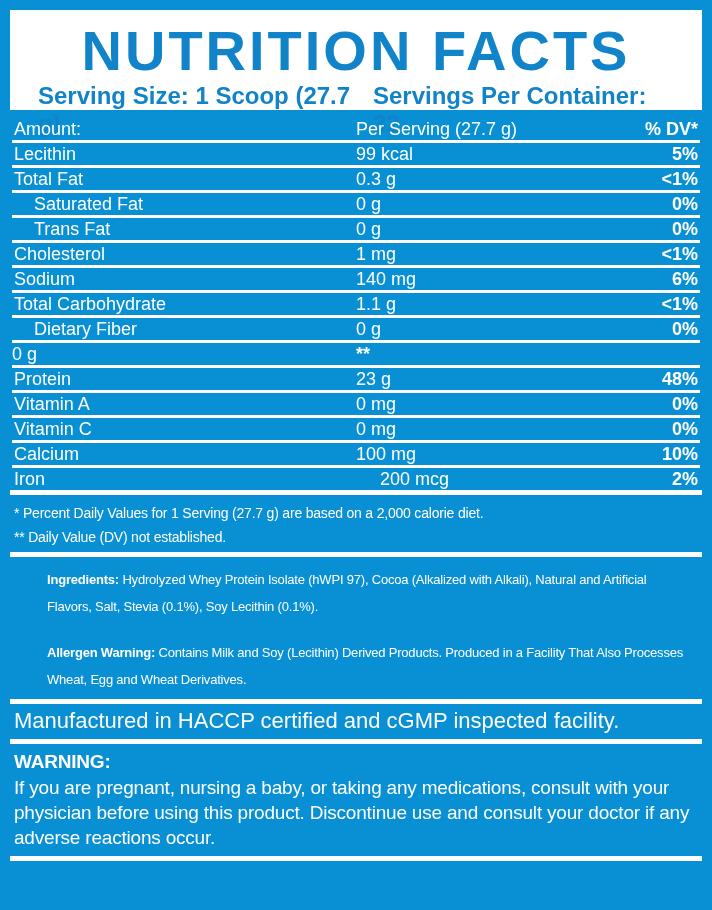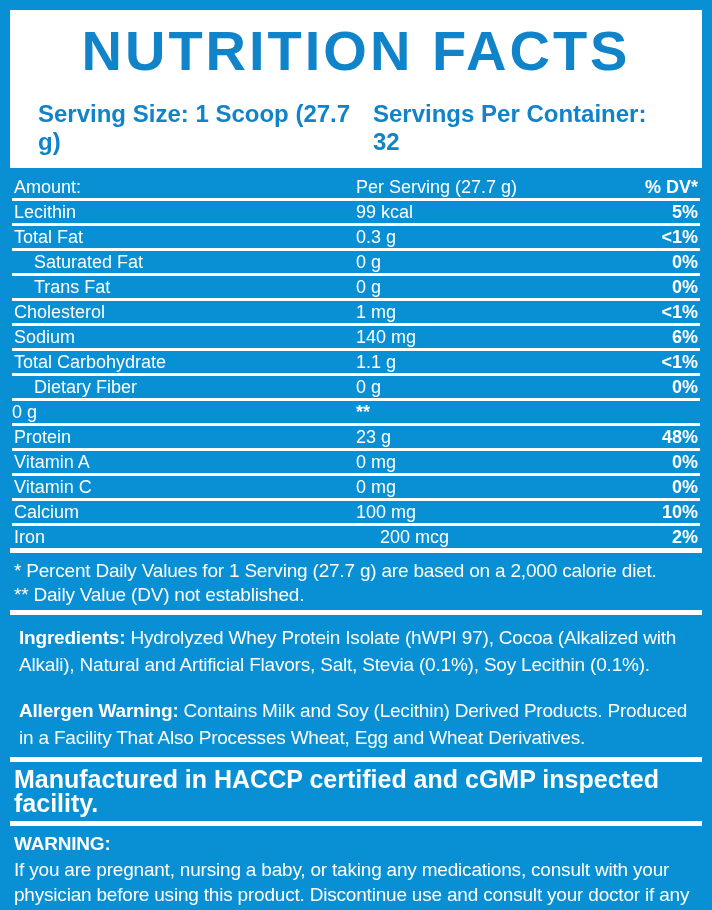--- a/index.html
+++ b/index.html
@@ -10,21 +10,21 @@
     width: 712px;
     height: 910px;
     overflow: hidden;
     background: #0990D4;
     font-family: "Liberation Sans", sans-serif;
     color: #FFFFFF;
   }
   
   .header-box {
     margin: 10px 10px 0 10px;
-    height: 158px;
+    height: 100px;
     background: #FFFFFF;
     box-sizing: border-box;
     display: flex;
     flex-direction: column;
     padding: 10px 28px 12px 28px;
   }
   .title {
     text-align: center;
     font-size: 56px;
     line-height: 62px;
@@ -62,37 +62,38 @@
   .t-row .dv  { text-align: left; padding-right: 2px; font-weight: bold; }
   
   .divider {
     height: 5px;
     margin: 0 10px;
     background: #FFFFFF;
   }
   
   .footnotes {
     padding: 6px 14px 3px 14px;
-    font-size: 19px;
+    font-size: 14px;
     line-height: 24px;
     letter-spacing: -0.2px;
   }
   .para {
     padding: 0 19px;
-    font-size: 19px;
+    font-size: 13px;
     line-height: 27px;
     letter-spacing: -0.2px;
+    margin-left: 28px;
   }
   .ingredients { margin-top: 9px; }
   .allergen    { margin-top: 19px; padding-bottom: 6px; }
   .manufactured {
     padding: 5px 16px 6px 14px;
-    font-size: 25px;
+    font-size: 22px;
     line-height: 24px;
-    font-weight: bold;
+    font-weight: normal;
   }
   .warning {
     padding: 5px 5px 6px 14px;
     font-size: 19px;
     line-height: 25px;
     letter-spacing: -0.2px;
   }
   .warning .w-title {
     font-weight: bold;
     line-height: 26px;

